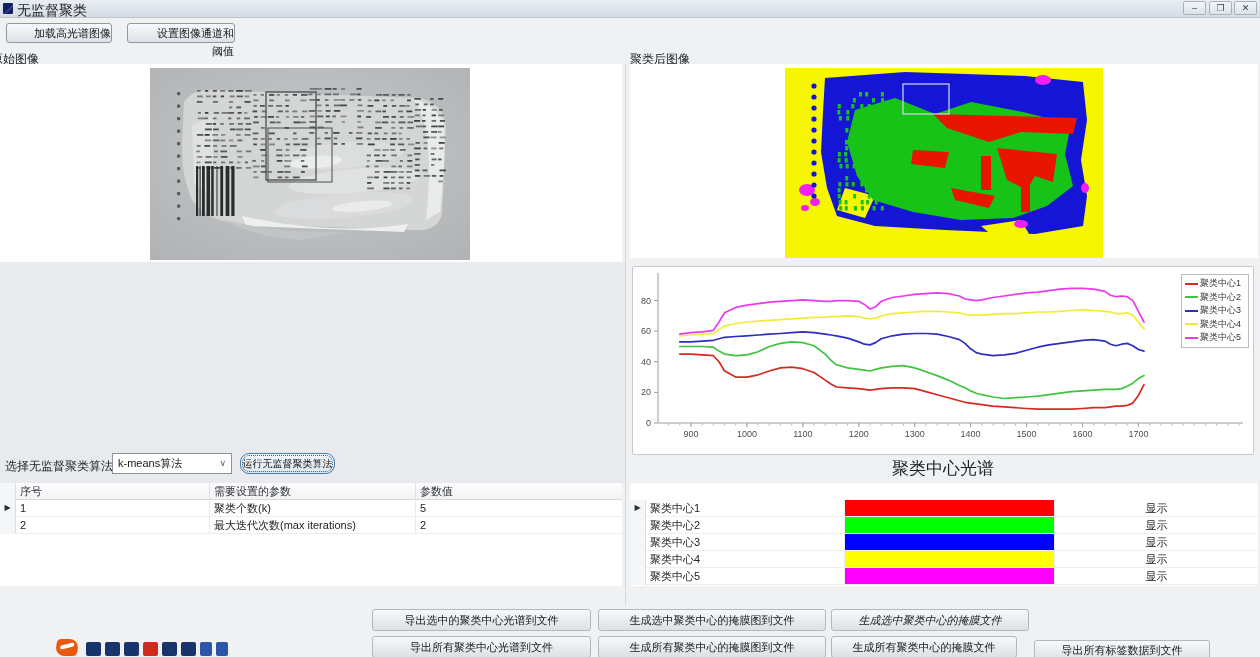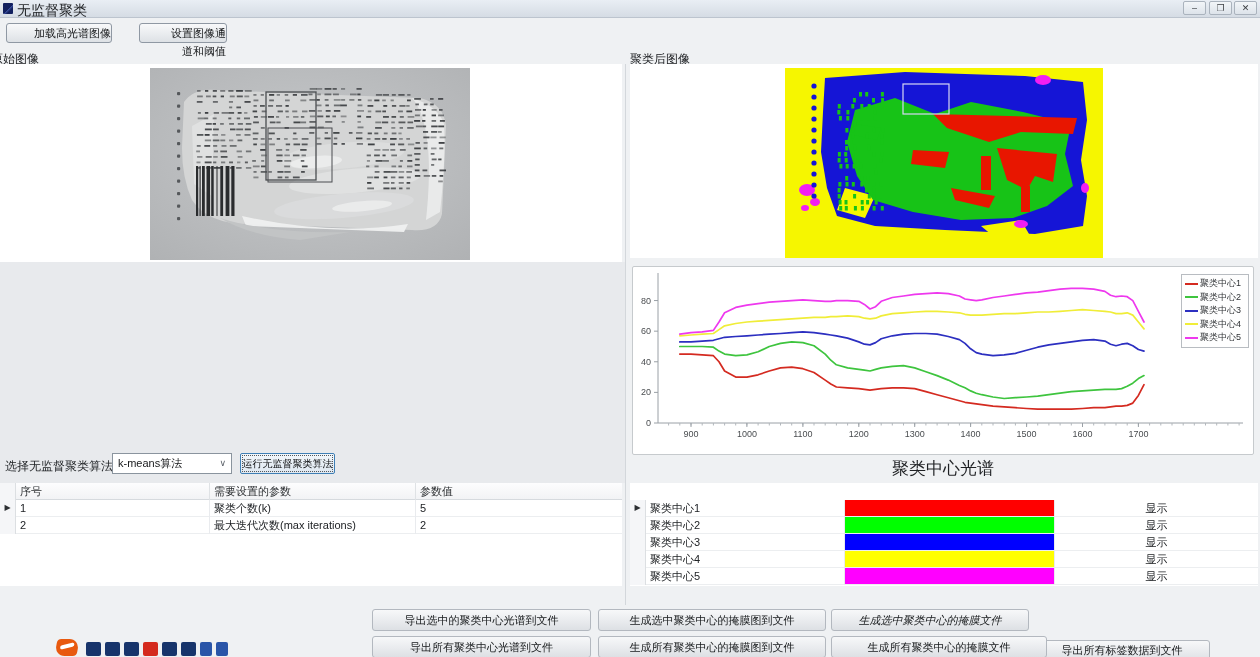--- a/index.html
+++ b/index.html
@@ -14,21 +14,21 @@
   #win-title{position:absolute;left:17px;top:2px;font-size:14px;color:#1c1e21;}
   .wbtn{position:absolute;top:1px;width:23px;height:14px;text-align:center;line-height:13px;
     font-size:9px;color:#3a3d40;background:linear-gradient(#f2f5f8,#dde3ea);
     border:1px solid #aab3bd;border-radius:2px;box-sizing:border-box;}
   #btn-min{right:54px;} #btn-restore{right:28px;} #btn-close{right:3px;}
 
   
   .tbtn{position:absolute;top:23px;height:20px;box-sizing:border-box;
     background:linear-gradient(#f8f9fa,#e8ebee 60%,#dde1e5);border:1px solid #8f98a3;
     border-radius:3px;font-size:11px;color:#16181a;text-align:right;line-height:18px;}
-  #tbtn-load{left:6px;width:106px;} #tbtn-channel{left:139px;width:88px;padding-left:25px;}
+  #tbtn-load{left:6px;width:106px;} #tbtn-channel{left:127px;width:108px;padding-left:25px;}
 
   .sec-label{position:absolute;font-size:12px;color:#202225;}
   #lbl-original{left:-9px;top:51px;} #lbl-clustered{left:630px;top:51px;}
 
   
   #panel-left{position:absolute;left:0;top:64px;width:622px;height:198px;background:#fff;}
   #panel-right{position:absolute;left:630px;top:64px;width:628px;height:194px;background:#fff;}
   #gray-left{position:absolute;left:0;top:262px;width:625px;height:221px;background:#e8eaed;}
   #vdivider{position:absolute;left:625px;top:64px;width:1px;height:541px;background:#d3d7db;}
   #photo-svg{position:absolute;left:150px;top:68px;}
@@ -45,21 +45,21 @@
   #chart-title{position:absolute;left:632px;top:457px;width:622px;text-align:center;
     font-size:17px;color:#1e2023;}
 
   
   #algo-label{position:absolute;left:5px;top:458px;font-size:12px;color:#1d2023;}
   #algo-combo{position:absolute;left:112px;top:453px;width:120px;height:21px;background:#fff;
     border:1px solid #8a949e;box-sizing:border-box;font-size:11px;color:#17191b;line-height:19px;
     padding-left:5px;}
   #combo-arrow{position:absolute;right:5px;top:0;font-size:9px;color:#5a6068;line-height:19px;}
   #algo-run{position:absolute;left:240px;top:453px;width:95px;height:21px;box-sizing:border-box;
-    border:1px solid #3f7fb5;border-radius:2px;background:linear-gradient(#f2f7fb,#dfe8f1);
+    border:1px solid #3f7fb5;border-radius:9px;background:linear-gradient(#f2f7fb,#dfe8f1);
     font-size:10px;color:#101214;text-align:center;line-height:19px;
     outline:1px dotted #55585c;outline-offset:-3px;white-space:nowrap;}
 
   
   .tbl{position:absolute;top:483px;height:103px;background:#fff;font-size:11px;color:#202326;}
   #tbl-params{left:0;width:622px;} #tbl-centers{left:630px;width:628px;}
   .thead{position:absolute;left:0;top:0;height:17px;width:100%;
     background:linear-gradient(#fdfdfe,#f2f3f5);border-bottom:1px solid #d6dade;box-sizing:border-box;}
   .cell{position:absolute;top:0;height:17px;line-height:17px;padding-left:4px;box-sizing:border-box;
     border-right:1px solid #e9ebee;white-space:nowrap;overflow:hidden;}
@@ -792,21 +792,21 @@
       <div class="cell status-cell" style="left:425px;width:203px;border-right:none;">显示</div>
     </div>
   </div>
 
   <div class="ebtn" style="left:372px;top:609px;width:219px;">导出选中的聚类中心光谱到文件</div>
   <div class="ebtn" style="left:598px;top:609px;width:228px;">生成选中聚类中心的掩膜图到文件</div>
   <div class="ebtn" style="left:831px;top:609px;width:198px;font-style:italic;">生成选中聚类中心的掩膜文件</div>
   <div class="ebtn" style="left:1034px;top:640px;width:176px;font-family:Liberation Mono, monospace;">导出所有标签数据到文件</div>
   <div class="ebtn" style="left:598px;top:636px;width:228px;">生成所有聚类中心的掩膜图到文件</div>
   <div class="ebtn" style="left:372px;top:636px;width:219px;">导出所有聚类中心光谱到文件</div>
-  <div class="ebtn" style="left:831px;top:636px;width:216px;">生成所有聚类中心的掩膜文件</div>
+  <div class="ebtn" style="left:831px;top:636px;width:186px;">生成所有聚类中心的掩膜文件</div>
 
   <div id="vendor-logo">
     <span id="logo-swoosh"></span>
     <span class="logo-block" style="left:30px;"></span>
     <span class="logo-block" style="left:49px;"></span>
     <span class="logo-block" style="left:68px;"></span>
     <span class="logo-block" style="left:87px;background:#d42a1e;"></span>
     <span class="logo-block" style="left:106px;"></span>
     <span class="logo-block" style="left:125px;"></span>
     <span class="logo-block" style="left:144px;width:12px;background:#2a55a8;"></span>

